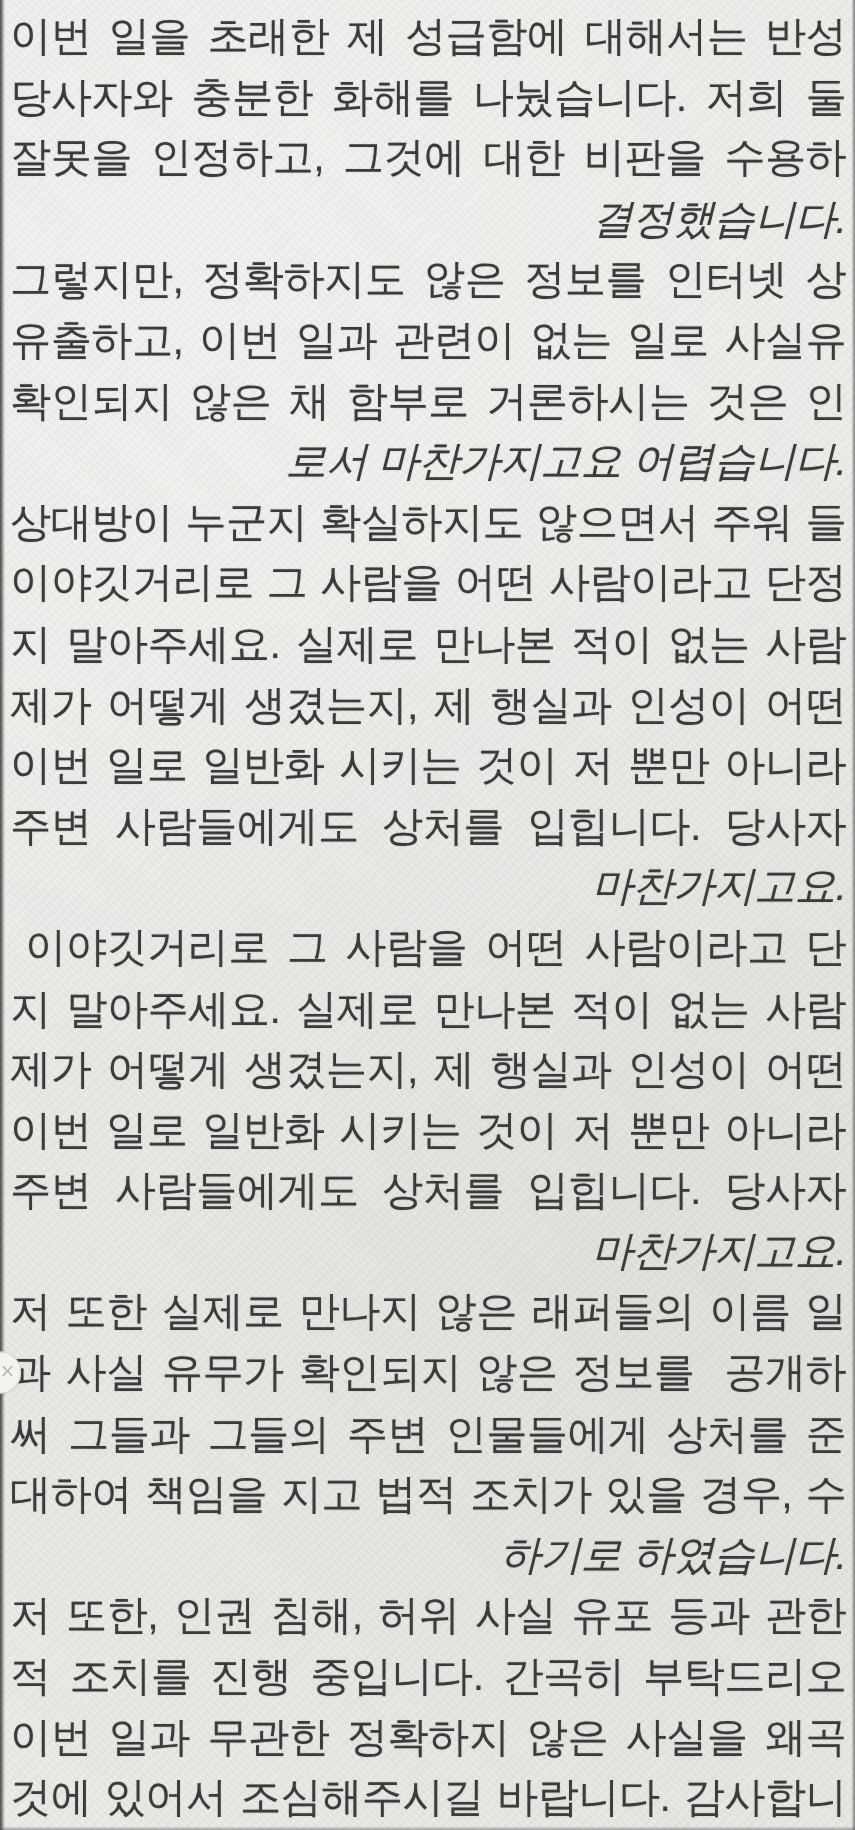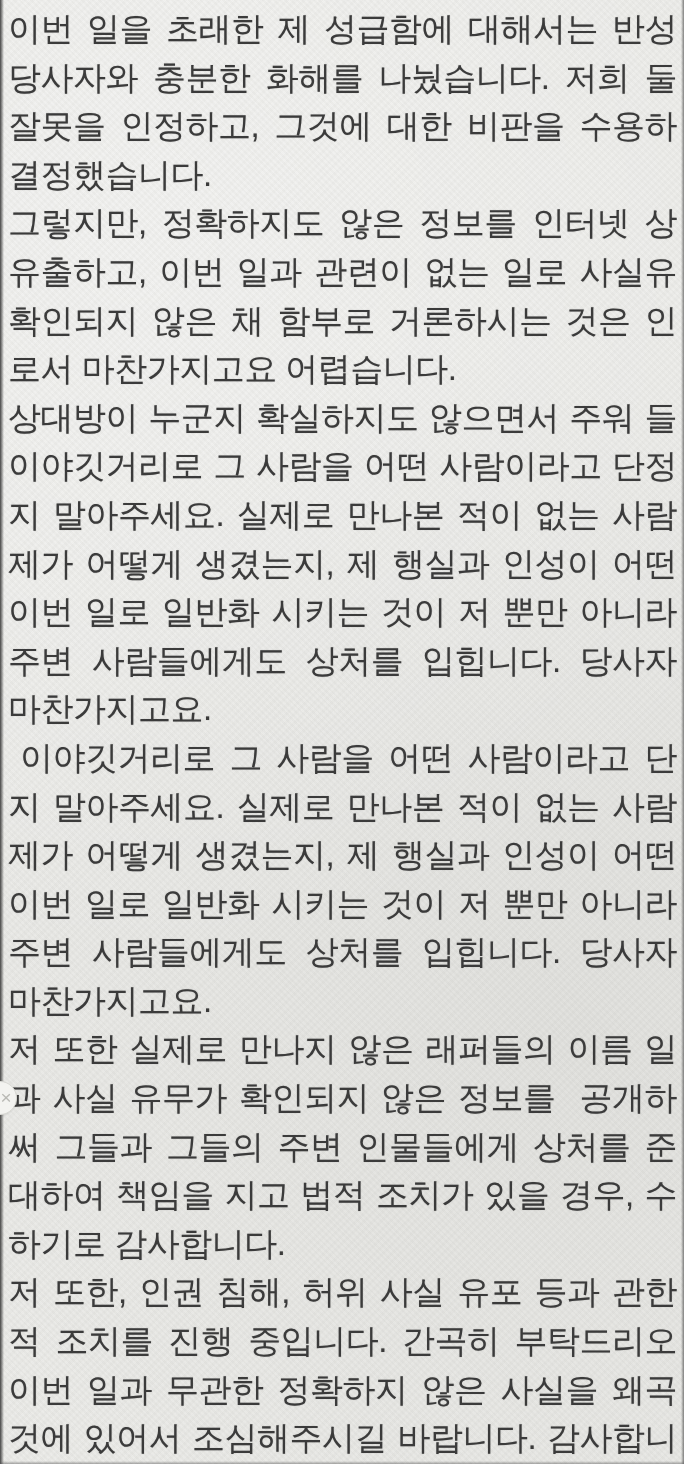--- a/index.html
+++ b/index.html
@@ -32,21 +32,21 @@
   .ln {
     height: 48.6px;
     line-height: 48.6px;
     font-size: 33px;
     letter-spacing: -0.5px;
     color: #3b3b3b;
     text-shadow: 0 0 1px rgba(59,59,59,0.35);
     overflow: hidden;
   }
   .ln.fill  { text-align: justify; text-align-last: justify; }
-  .ln.short { text-align: left; }
+  .ln.short { text-align: right; font-style: italic; }
   .ln.indent { padding-left: 12px; }
   
   .edge { position: absolute; top: 0; bottom: 0; pointer-events: none; }
   .edge.left  { left: 0;  width: 4px; background: linear-gradient(90deg, rgba(40,40,40,0.85), rgba(40,40,40,0)); }
   .edge.right { right: 0; width: 3px; background: linear-gradient(-90deg, rgba(70,70,70,0.65), rgba(70,70,70,0)); }
   .edge.bottom { position: absolute; left: 0; right: 0; bottom: 0; top: auto; height: 3px;
     background: linear-gradient(0deg, rgba(90,90,90,0.5), rgba(90,90,90,0)); }
   
   .edge-btn {
     position: absolute;
@@ -89,21 +89,21 @@
     <div class="ln fill indent">이야깃거리로 그 사람을 어떤 사람이라고 단정짓</div>
     <div class="ln fill">지 말아주세요. 실제로 만나본 적이 없는 사람들이</div>
     <div class="ln fill">제가 어떻게 생겼는지, 제 행실과 인성이 어떤지,</div>
     <div class="ln fill">이번 일로 일반화 시키는 것이 저 뿐만 아니라 제</div>
     <div class="ln fill">주변 사람들에게도 상처를 입힙니다. 당사자 또한</div>
     <div class="ln short">마찬가지고요.</div>
     <div class="ln fill">저 또한 실제로 만나지 않은 래퍼들의 이름 일부분</div>
     <div class="ln fill">과 사실 유무가 확인되지 않은 정보를&nbsp; 공개하므로</div>
     <div class="ln fill">써 그들과 그들의 주변 인물들에게 상처를 준 것에</div>
     <div class="ln fill">대하여 책임을 지고 법적 조치가 있을 경우, 수용</div>
-    <div class="ln short">하기로 감사합니다.</div>
+    <div class="ln short">하기로 하였습니다.</div>
     <div class="ln fill">저 또한, 인권 침해, 허위 사실 유포 등과 관한 법</div>
     <div class="ln fill">적 조치를 진행 중입니다. 간곡히 부탁드리오니,</div>
     <div class="ln fill">이번 일과 무관한 정확하지 않은 사실을 왜곡하는</div>
     <div class="ln fill">것에 있어서 조심해주시길 바랍니다. 감사합니다.</div>
   </div>
 
   <div class="edge left"></div>
   <div class="edge right"></div>
   <div class="edge bottom"></div>
 

